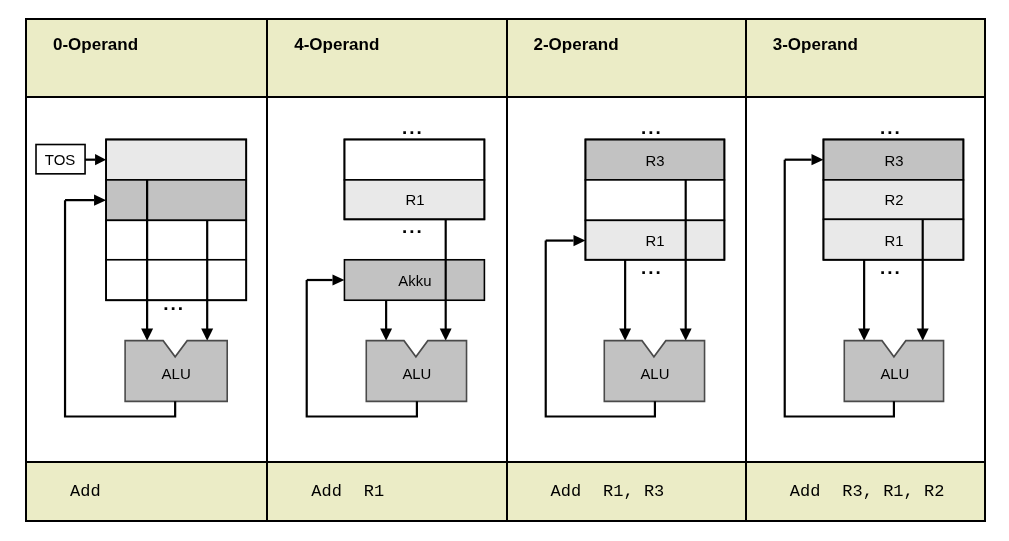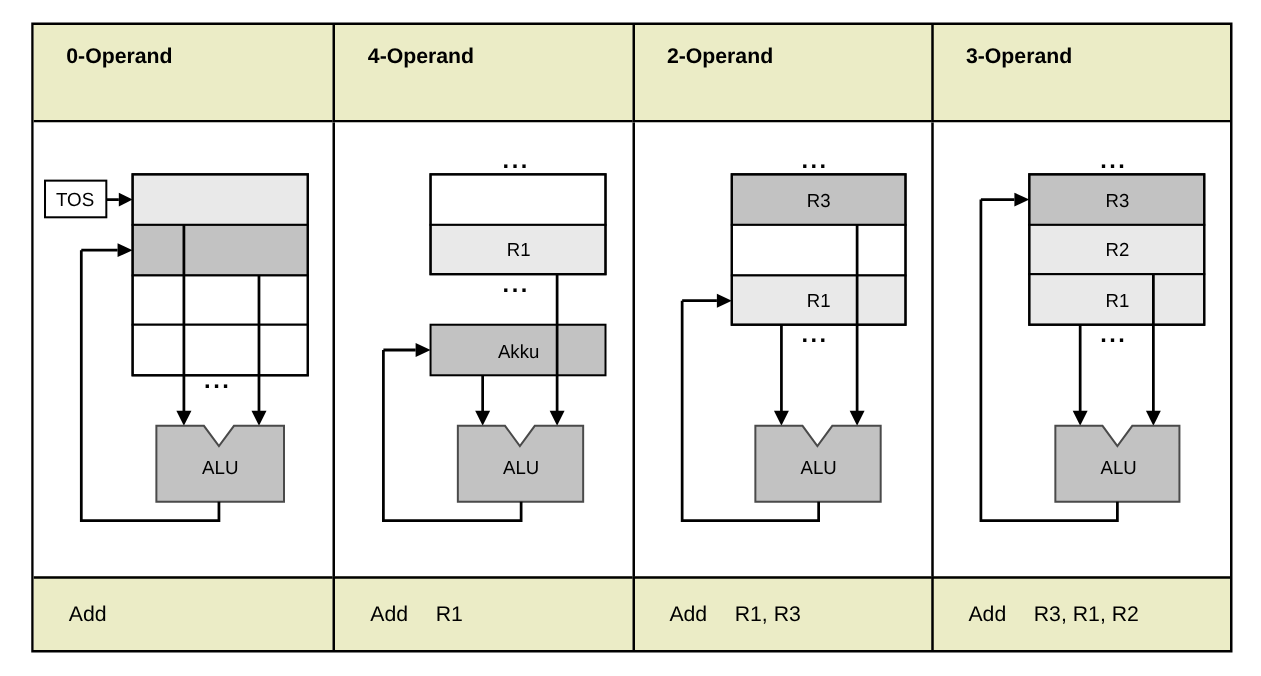--- a/index.html
+++ b/index.html
@@ -11,21 +11,21 @@
              background:#fff;}
   .col-header{background:var(--header-bg);padding:14px 8px 0 26px;
               font-size:17px;font-weight:bold;line-height:22px;
               border-bottom:2px solid var(--line,#000);}
   .col-header.c1,.col-header.c2,.col-header.c3,
   .diagram.c1,.diagram.c2,.diagram.c3,
   .col-footer.c1,.col-footer.c2,.col-footer.c3{border-left:2px solid var(--line,#000);}
   .diagram{background:#fff;overflow:hidden;}
   .diagram svg{display:block;width:100%;height:100%;}
   .col-footer{background:var(--header-bg);border-top:2px solid var(--line,#000);
-              display:flex;align-items:center;padding-left:28px;font-size:17px;}
+              display:flex;align-items:center;padding-left:43px;font-size:17px;font-family:Liberation Mono, monospace;}
   .operands{margin-left:22px;}
   
   .cellL{fill:var(--cell-light);stroke:var(--line);stroke-width:1.6;}
   .cellD{fill:var(--cell-dark);stroke:var(--line);stroke-width:1.6;}
   .cellW{fill:#fff;stroke:var(--line);stroke-width:1.6;}
   .outline{fill:none;stroke:var(--line);stroke-width:1.8;}
   .wire{stroke:var(--line);stroke-width:2.2;fill:none;}
   .head{fill:var(--line);stroke:none;}
   .alu{fill:var(--cell-dark);stroke:#4a4a4a;stroke-width:1.6;}
   .lbl{font-family:"Liberation Sans",sans-serif;font-size:15px;fill:#000;}

